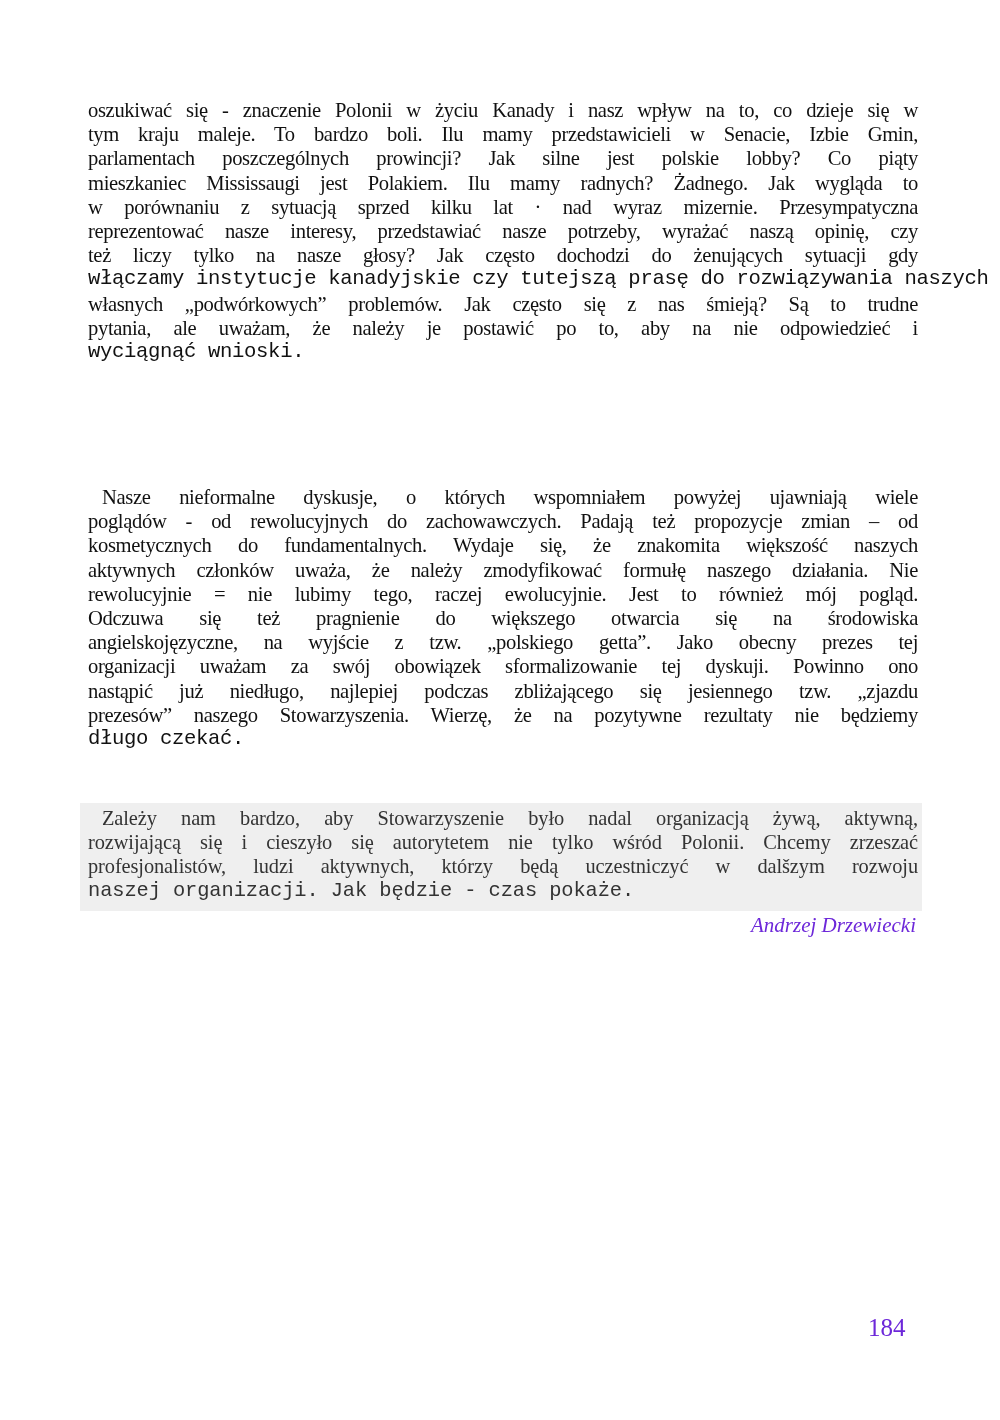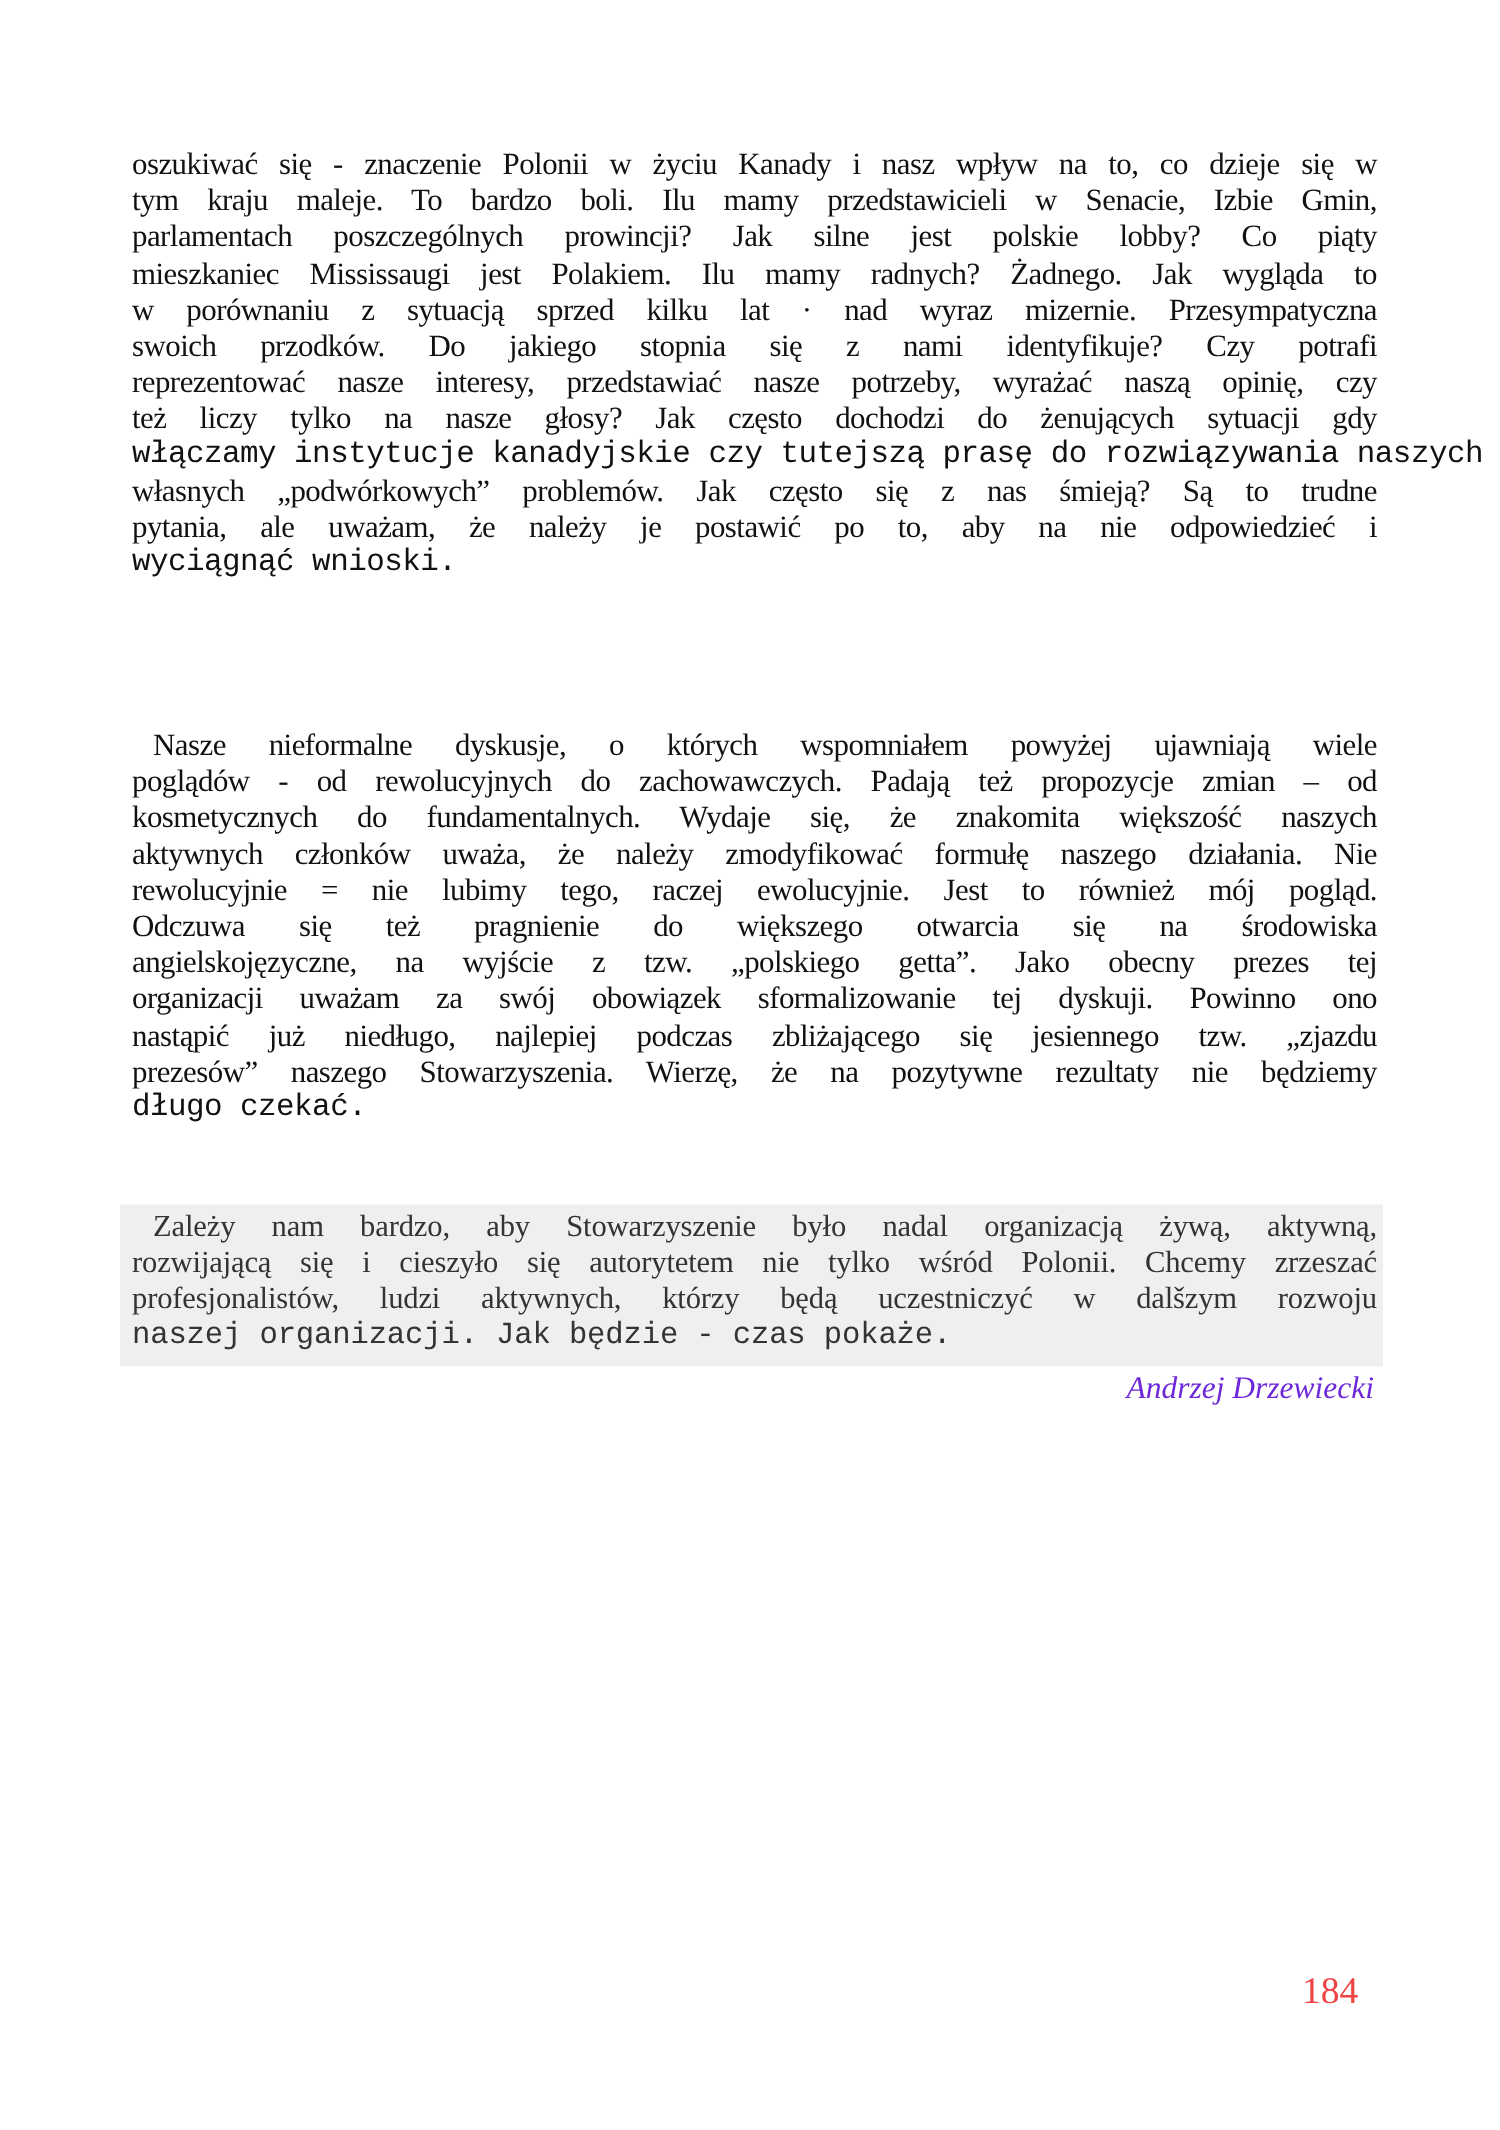--- a/index.html
+++ b/index.html
@@ -75,36 +75,35 @@
       font-size: 21px;
       line-height: 26px;
       color: #6d28d9;
     }
     .page-number {
       position: absolute;
       left: 868px;
       top: 1313px;
       font-size: 25px;
       line-height: 30px;
-      color: #ef4444;
+      color: #6d28d9;
     }
   </style>
 </head>
 <body>
 
 <div class="page">
 
   <div class="column p1">
     <p class="para">
       <span class="line">oszukiwać się - znaczenie Polonii w życiu Kanady i nasz wpływ na to, co dzieje się w</span>
       <span class="line">tym kraju maleje. To bardzo boli. Ilu mamy przedstawicieli w Senacie, Izbie Gmin,</span>
       <span class="line">parlamentach poszczególnych prowincji? Jak silne jest polskie lobby? Co piąty</span>
       <span class="line">mieszkaniec Mississaugi jest Polakiem. Ilu mamy radnych? Żadnego. Jak wygląda to</span>
       <span class="line">w porównaniu z sytuacją sprzed kilku lat · nad wyraz mizernie. Przesympatyczna</span>
-      <span class="line">swoich przodków. Do jakiego stopnia się z nami identyfikuje? Czy potrafi</span>
       <span class="line">reprezentować nasze interesy, przedstawiać nasze potrzeby, wyrażać naszą opinię, czy</span>
       <span class="line">też liczy tylko na nasze głosy? Jak często dochodzi do żenujących sytuacji gdy</span>
       <span class="line last">włączamy instytucje kanadyjskie czy tutejszą prasę do rozwiązywania naszych</span>
       <span class="line">własnych „podwórkowych” problemów. Jak często się z nas śmieją? Są to trudne</span>
       <span class="line">pytania, ale uważam, że należy je postawić po to, aby na nie odpowiedzieć i</span>
       <span class="line last">wyciągnąć wnioski.</span>
     </p>
   </div>
 
   <div class="column p2">

